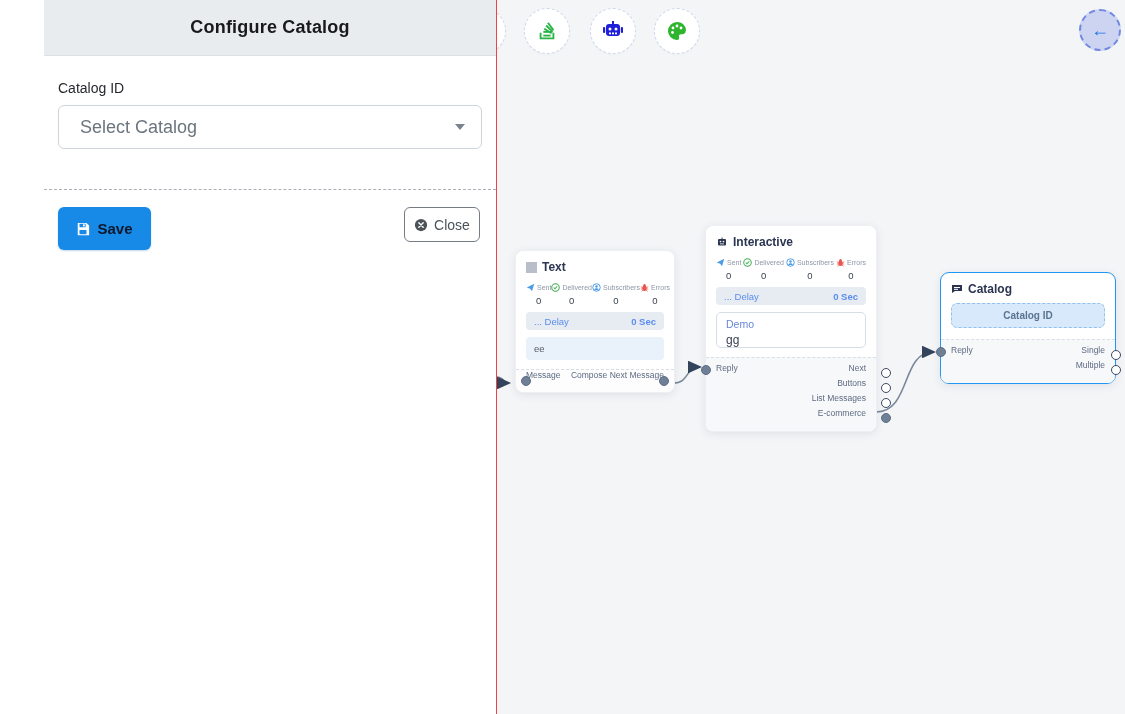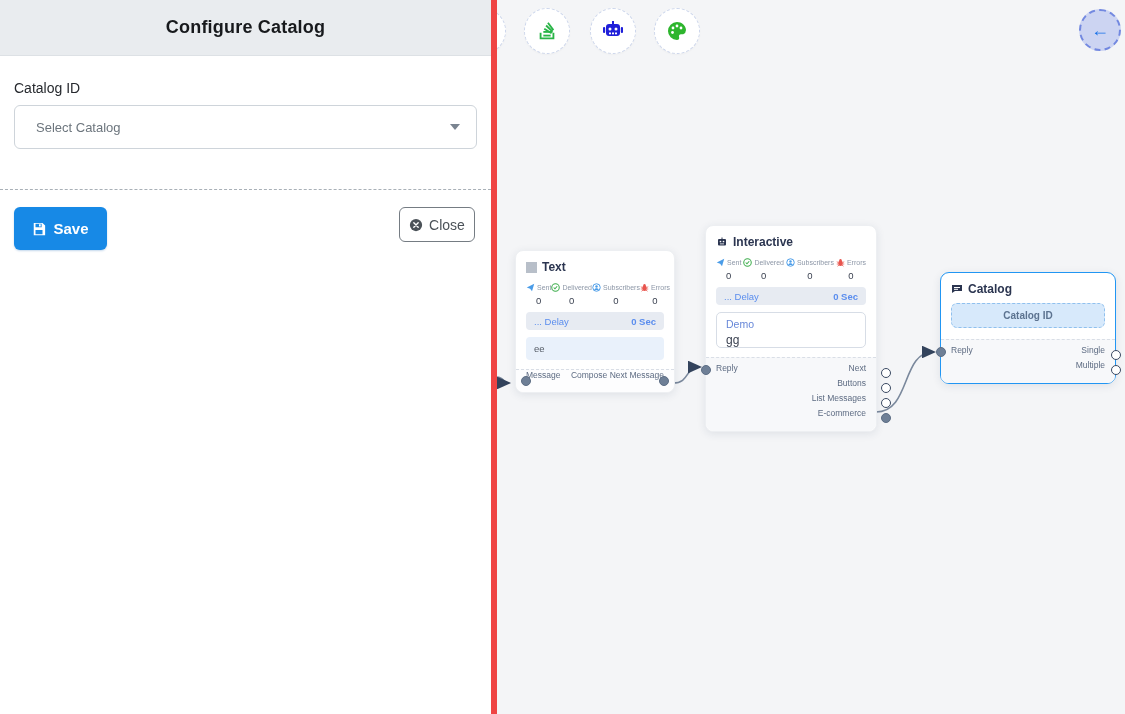--- a/index.html
+++ b/index.html
@@ -1,35 +1,35 @@
 <!DOCTYPE html>
 <html><head>
 <meta charset="utf-8">
 <style>
   * { margin:0; padding:0; box-sizing:border-box; }
   html,body { width:1125px; height:714px; overflow:hidden;
     font-family:"Liberation Sans", sans-serif; background:#f4f5f7; }
   .app { position:relative; width:1125px; height:714px; display:flex; }
 
   
-  .panel { width:497px; height:714px; background:#ffffff; border-right:6px solid #ef4444;
-    display:flex; flex-direction:column; flex-shrink:0; }
+  .panel { width:497px; height:714px; background:#ffffff; border-right:1px solid #ef4444;
+    display:flex; flex-direction:column; flex-shrink:0;padding-left:44px; }
   .panel-header { height:56px; background:#e9ecef; border-bottom:1px solid #dde1e5;
     display:flex; align-items:center; justify-content:center; }
   .panel-title { font-size:18px; font-weight:bold; color:#17191c; letter-spacing:.2px; }
   .panel-body { padding:24px 14px 0 14px; }
   .field-label { font-size:14px; color:#26292e; margin-bottom:9px; }
   .select { height:44px; border:1px solid #ced4da; border-radius:6px; background:#fff;
     display:flex; align-items:center; justify-content:space-between; padding:0 16px 0 21px; cursor:pointer; }
-  .select-text { font-size:13px; color:#6c757d; }
+  .select-text { font-size:18px; color:#6c757d; }
   .caret { width:0; height:0; border-left:5px solid transparent; border-right:5px solid transparent;
     border-top:6px solid #7a8490; }
   .divider { border:none; border-top:1px dashed #a9b0b7; margin:40px 0 0 0; }
   .btn-row { display:flex; align-items:flex-start; justify-content:space-between; padding:17px 16px 0 14px; }
-  .btn-save { background:#1789e6; color:#ffffff; border:none; border-radius:6px; width:93px; height:43px;
+  .btn-save { background:#1789e6; color:#0f172a; border:none; border-radius:6px; width:93px; height:43px;
     font-size:15px; font-weight:bold; display:flex; align-items:center; justify-content:center; gap:7px;
     cursor:pointer; box-shadow:0 1px 2px rgba(20,100,180,.25); font-family:inherit; }
   .btn-close { background:#fff; color:#4b5258; border:1px solid #757c83; border-radius:6px;
     width:76px; height:35px; font-size:14px; display:flex; align-items:center;
     justify-content:center; gap:6px; cursor:pointer; font-family:inherit; }
   .icon-svg { display:inline-block; vertical-align:middle; }
 
   
   .canvas { position:relative; flex:1; height:714px; background:#f4f5f7; overflow:hidden; }
   .tool-circle { position:absolute; top:8px; width:46px; height:46px; border-radius:50%;

